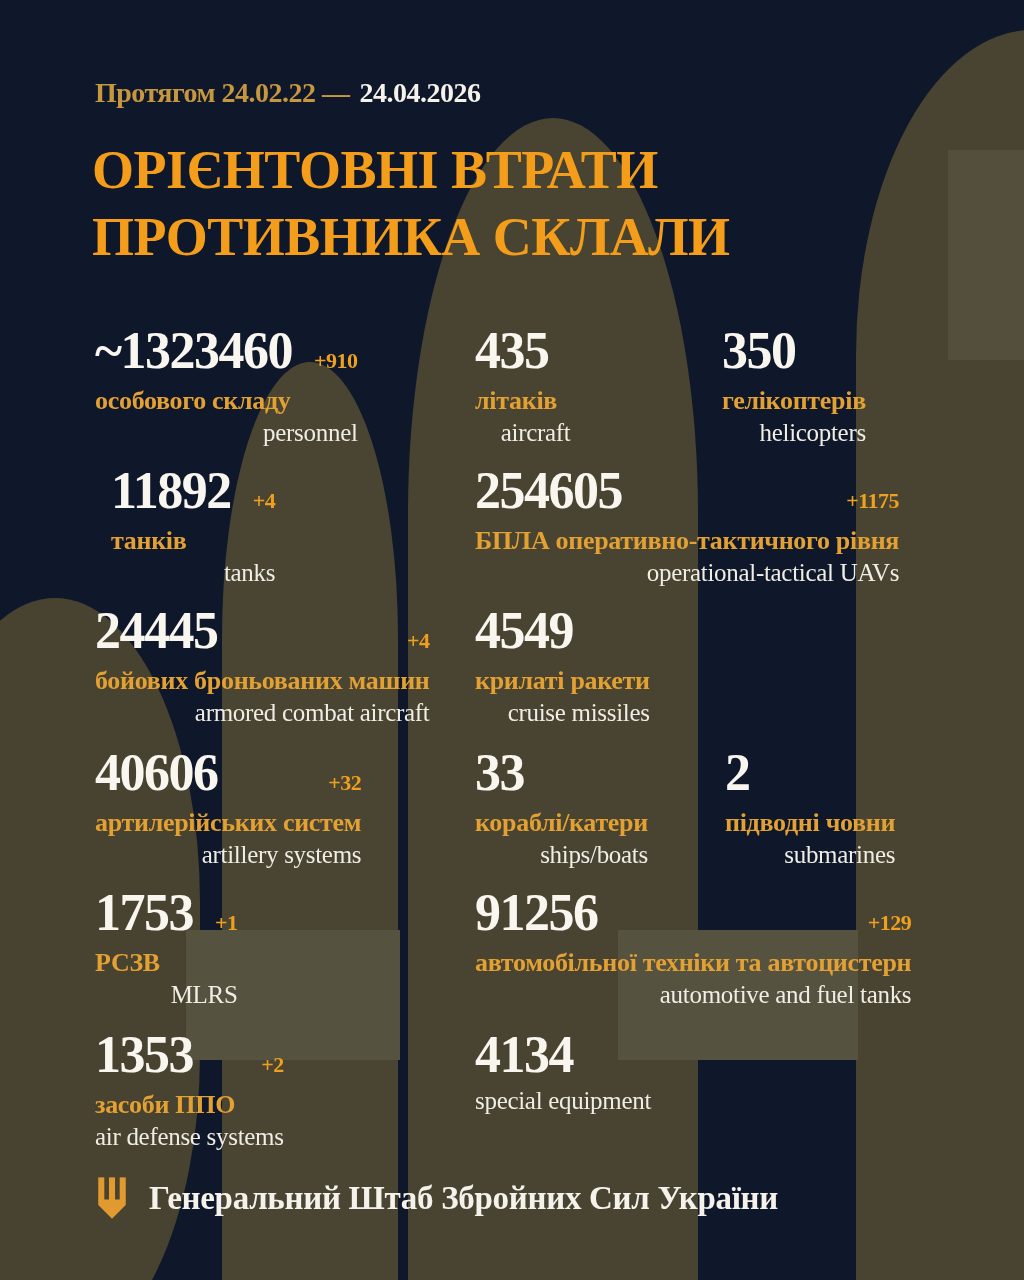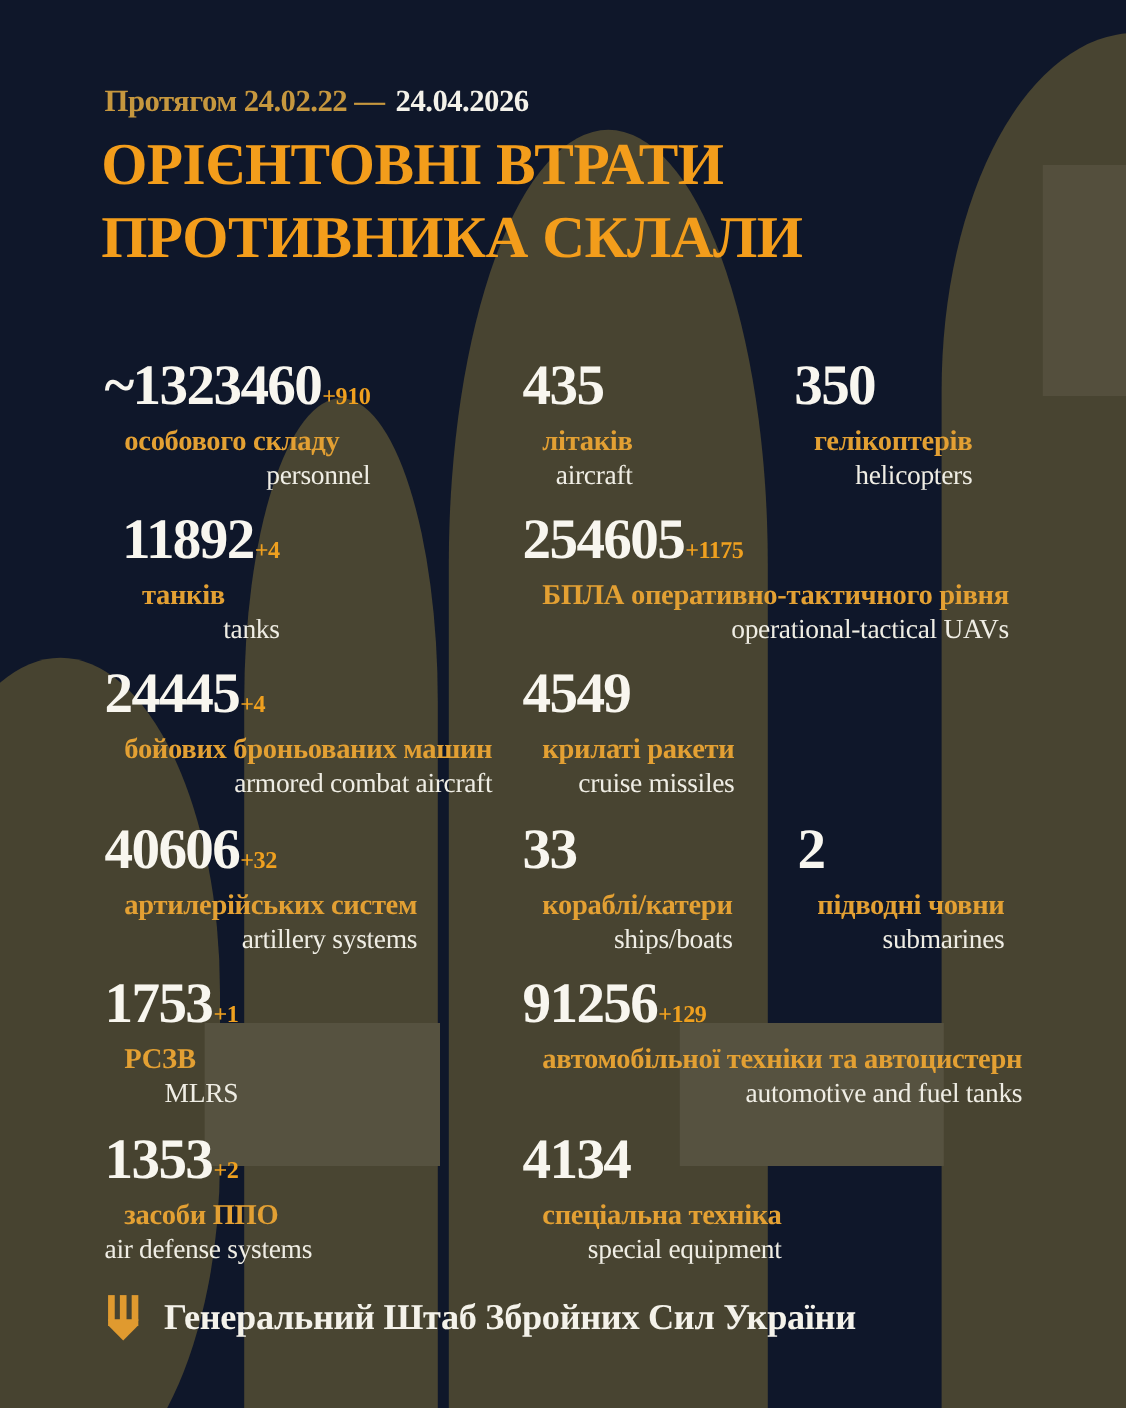--- a/index.html
+++ b/index.html
@@ -20,27 +20,27 @@
   .patch.p1{left:186px;top:930px;width:214px;height:130px;}
   .patch.p2{left:618px;top:930px;width:240px;height:130px;}
   .patch.p3{left:948px;top:150px;width:76px;height:210px;background:#544f3d;}
 
   .content{position:absolute;left:0;top:0;width:100%;height:100%;}
 
   .period{position:absolute;left:95px;top:76px;font-size:28px;line-height:34px;letter-spacing:-0.5px;font-weight:bold;}
   .period .pfx{color:#c6973e;}
   .period .date{color:#f4f2ea;margin-left:10px;}
 
-  .title{position:absolute;left:92px;top:116px;color:#f39d1b;font-size:54px;line-height:67px;font-weight:bold;letter-spacing:-0.5px;}
+  .title{position:absolute;left:92px;top:137px;color:#f39d1b;font-size:54px;line-height:67px;font-weight:bold;letter-spacing:-0.5px;}
 
   .stat{position:absolute;white-space:nowrap;}
-  .num-row{display:flex;align-items:baseline;gap:1px;}
+  .num-row{display:flex;align-items:baseline;gap:22px;justify-content:space-between;}
   .num{color:#f8f6ef;font-size:52px;line-height:58px;font-weight:bold;letter-spacing:-1.5px;}
   .delta{color:#efa01f;font-size:22px;font-weight:bold;letter-spacing:-0.5px;}
-  .label-uk{color:#e3a033;font-size:26px;line-height:30px;font-weight:bold;margin-top:6px;letter-spacing:-0.3px;margin-left:18px;}
+  .label-uk{color:#e3a033;font-size:26px;line-height:30px;font-weight:bold;margin-top:6px;letter-spacing:-0.3px;}
   .label-en{color:#efede4;font-size:25px;line-height:30px;margin-top:2px;letter-spacing:-0.3px;text-align:right;}
 
   .footer{position:absolute;left:95px;top:1176px;display:flex;align-items:center;gap:20px;}
   .trident{width:34px;height:44px;display:block;}
   .source{color:#f4f2ea;font-size:33px;font-weight:bold;letter-spacing:-0.3px;}
 </style>
 </head>
 <body>
 
 <div class="canvas">
@@ -171,21 +171,20 @@
           <span class="delta">+2</span>
         </div>
       <div class="label-uk">засоби ППО</div>
       <div class="label-en">air defense systems</div>
     </div>
     <div class="stat" style="left:475px;top:1026px">
       <div class="num-row">
           <span class="num">4134</span>
           <span class="delta"></span>
         </div>
-      <div class="label-uk">спеціальна техніка</div>
       <div class="label-en">special equipment</div>
     </div>
 
     <div class="footer">
       <svg class="trident" viewBox="0 0 24 32" xmlns="http://www.w3.org/2000/svg">
         <g fill="#e09a2f">
           <rect x="2" y="1" width="4.4" height="17"></rect>
           <rect x="9.8" y="1" width="4.4" height="21"></rect>
           <rect x="17.6" y="1" width="4.4" height="17"></rect>
           <path d="M2 17 h20 v4 L12 31 2 21 Z"></path>

